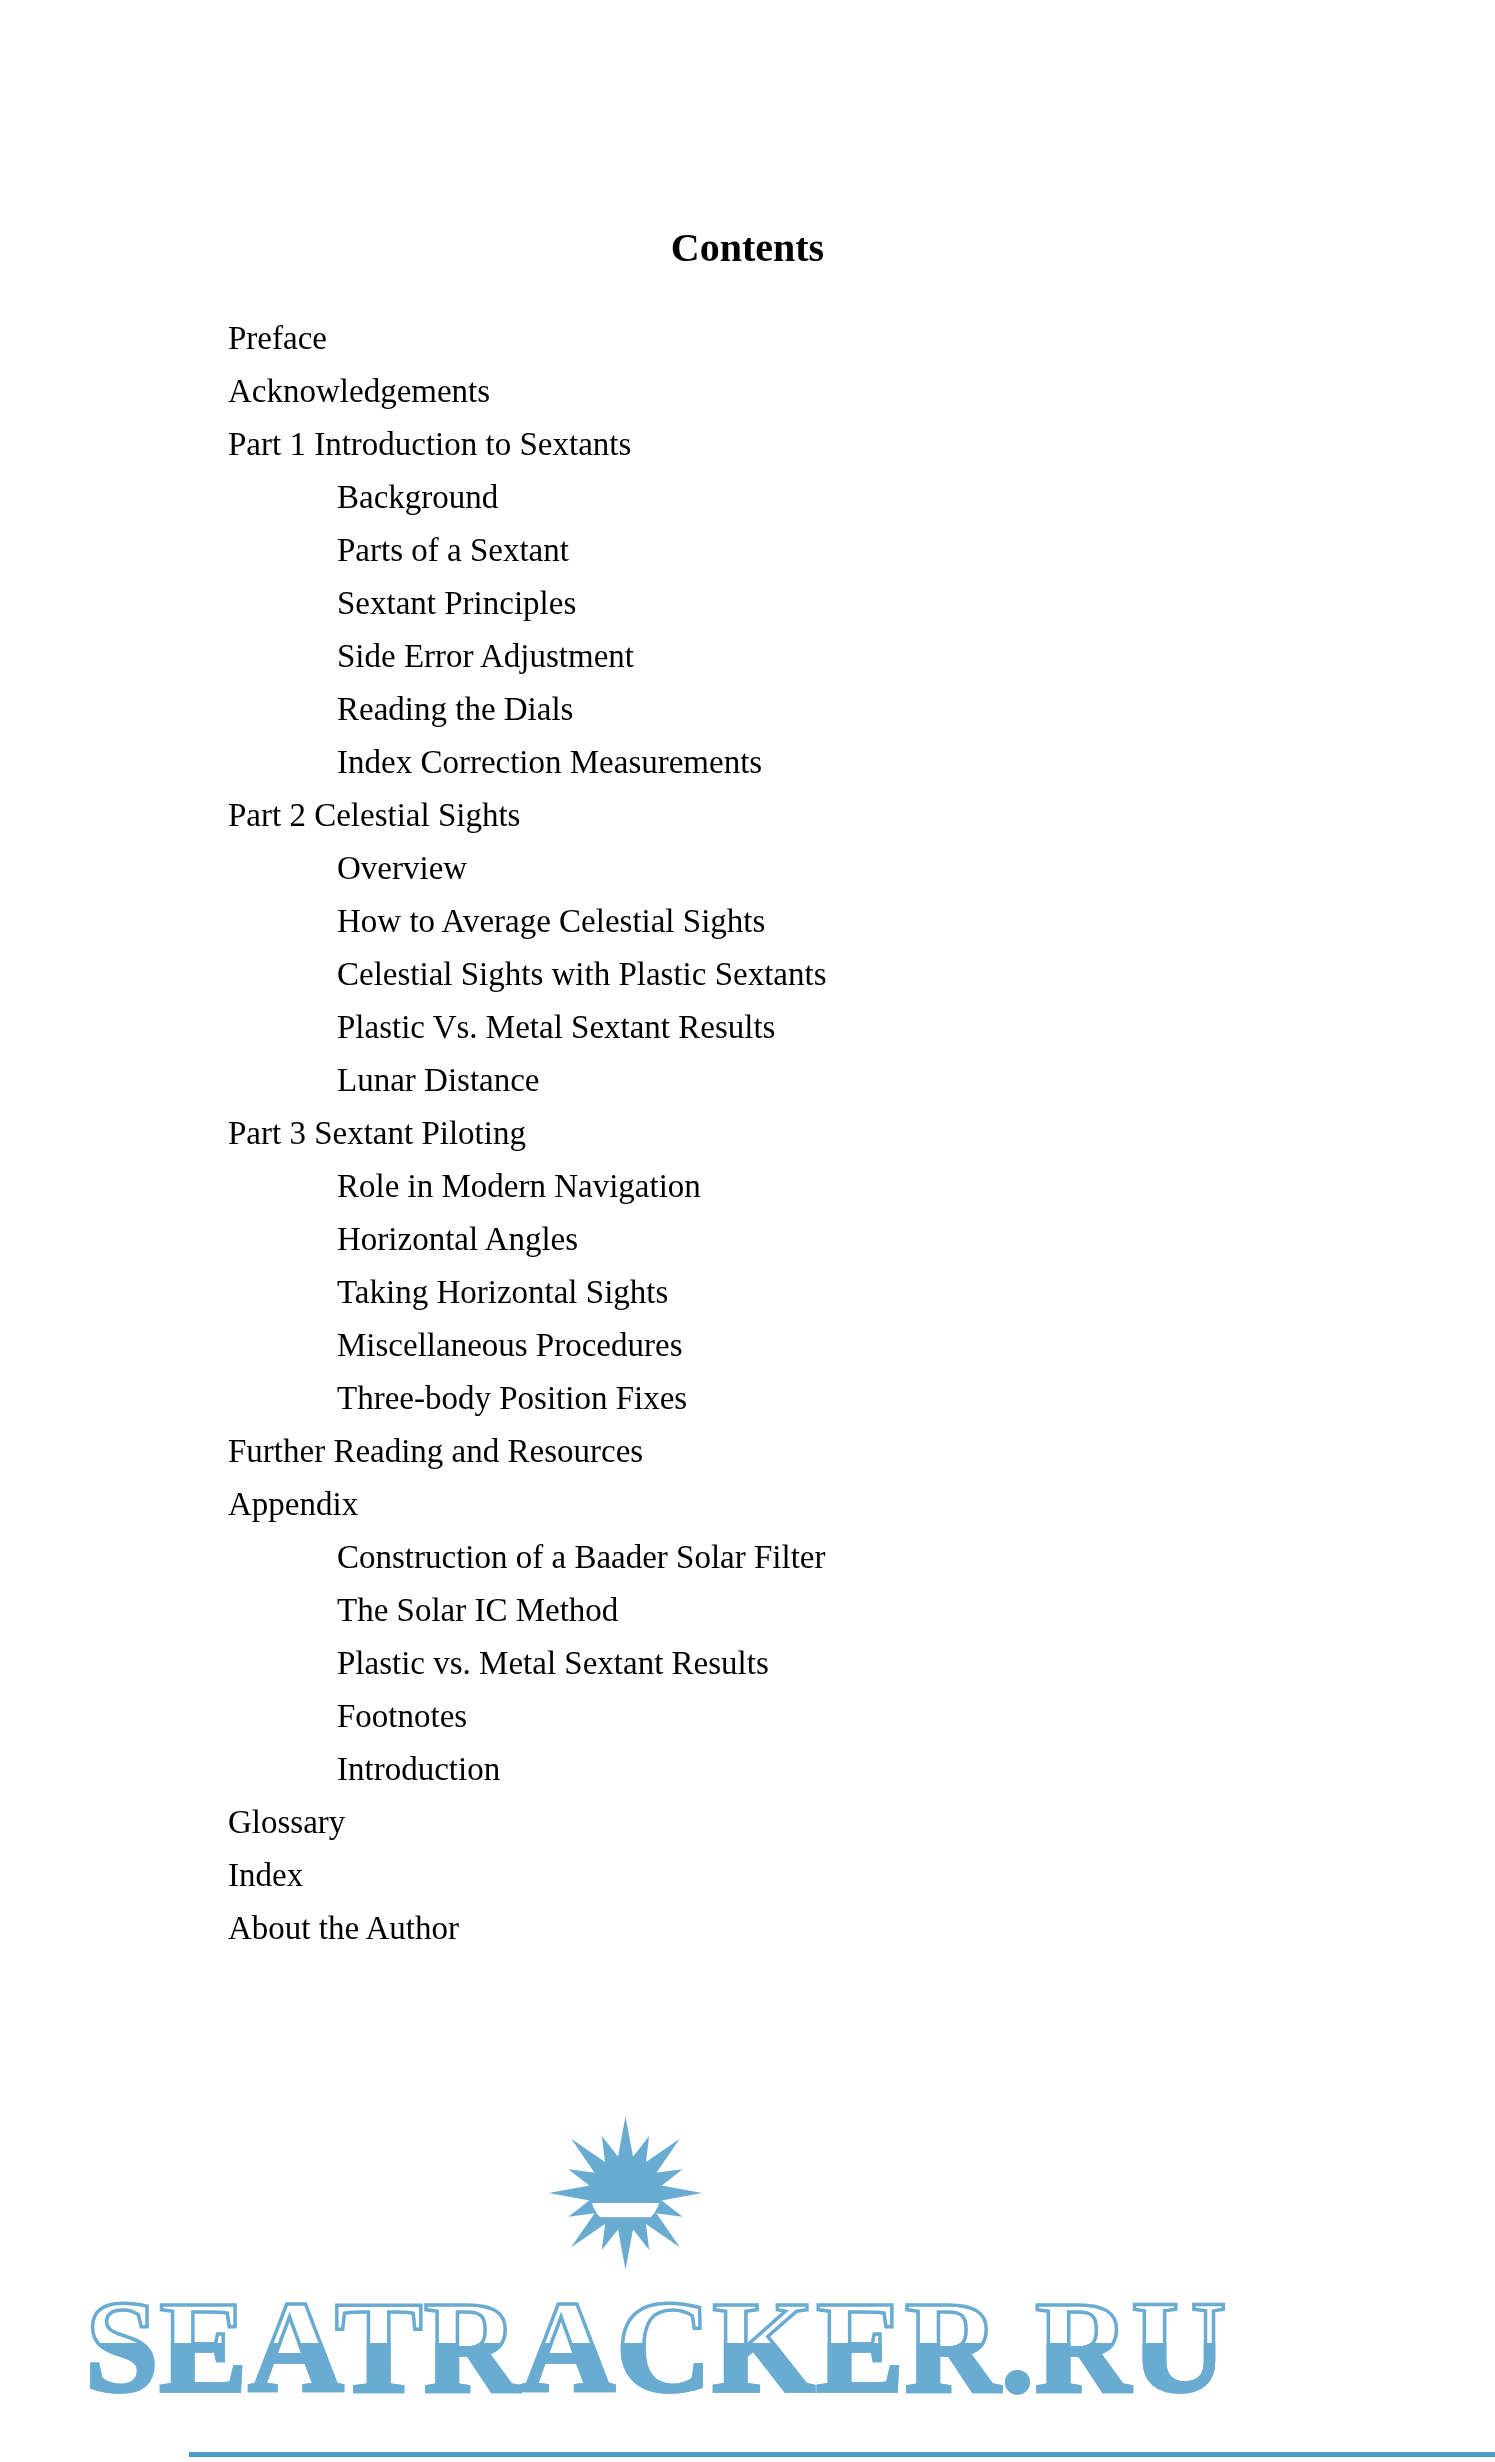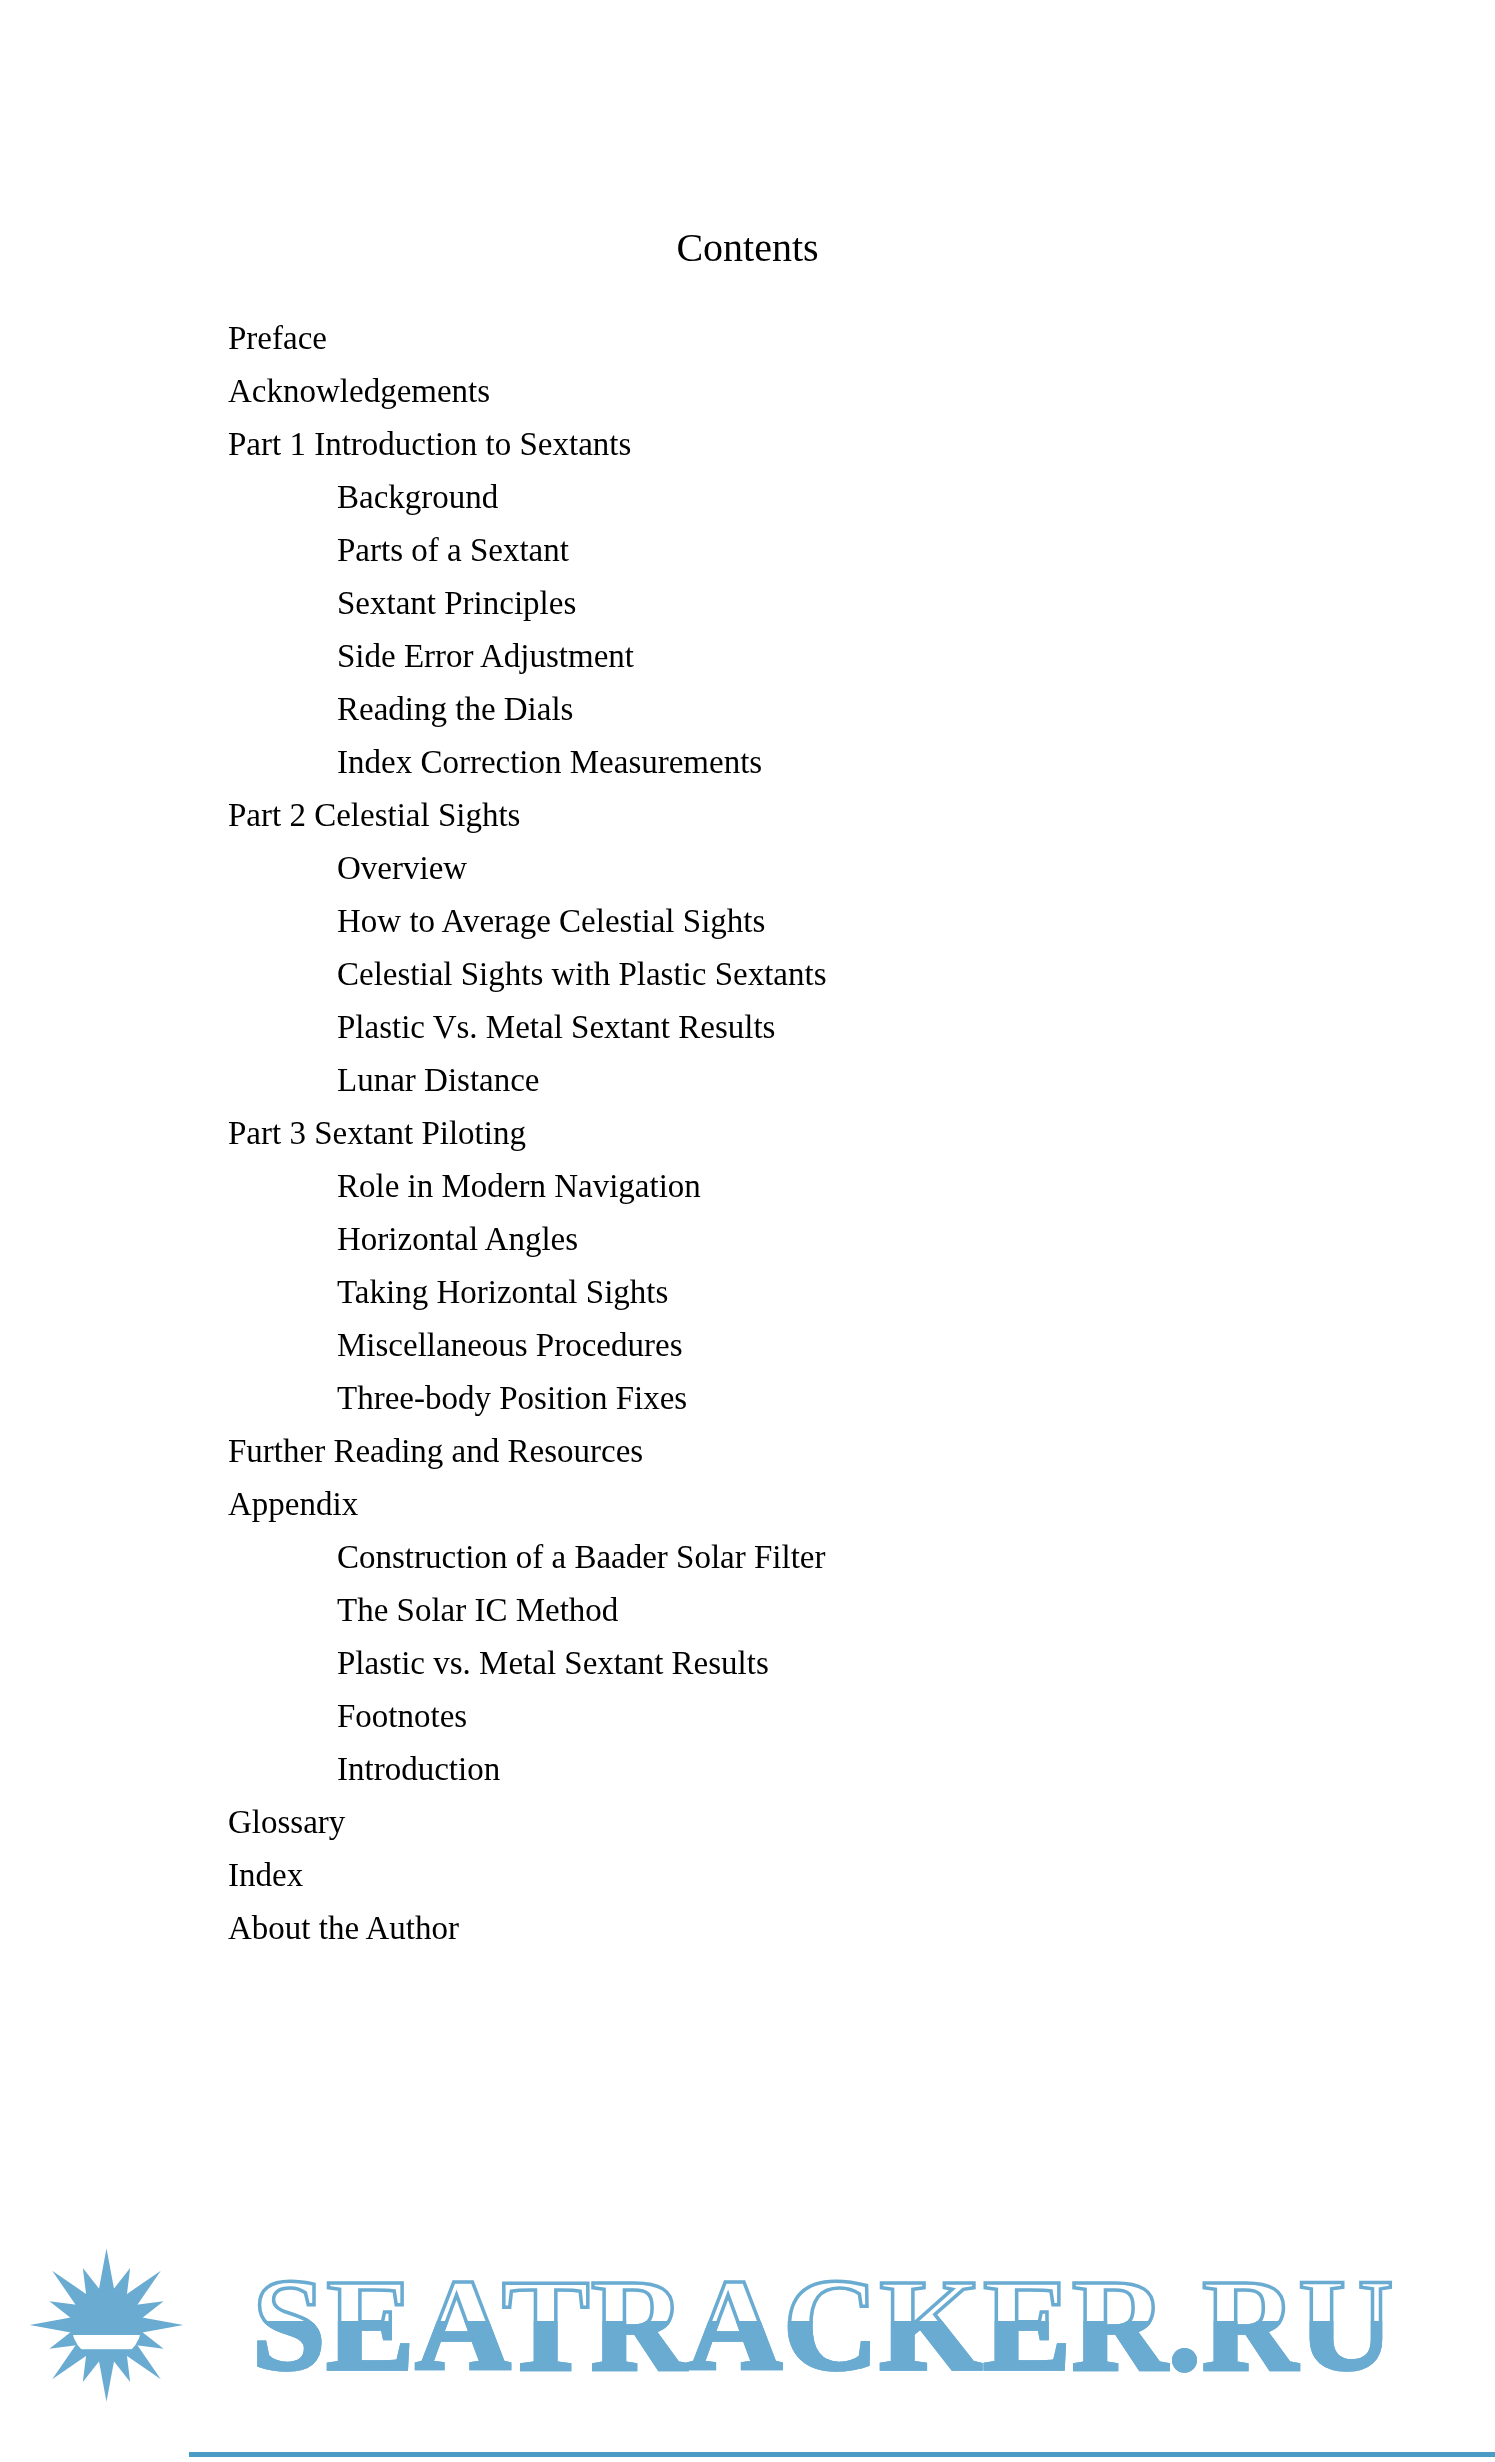--- a/index.html
+++ b/index.html
@@ -16,21 +16,21 @@
     color: #000000;
     overflow: hidden;
   }
   .title {
     position: absolute;
     top: 224px;
     left: 0;
     width: 1495px;
     text-align: center;
     font-size: 40px;
-    font-weight: normal;
+    font-weight: bold;
     margin: 0;
   }
   .toc {
     position: absolute;
     top: 312px;
     left: 228px;
     width: 1143px;
   }
   .toc-item {
     font-size: 33px;
@@ -40,20 +40,21 @@
   }
   .toc-item.lv1 { margin-left: 109px; }
   .toc-item.bold { font-weight: normal; }
 
   .watermark {
     position: absolute;
     left: 23px;
     bottom: 49px;
     display: flex;
     align-items: center;
+    flex-direction: column;
   }
   .sun {
     width: 167px;
     height: 176px;
     flex: 0 0 auto;
   }
   .wm-text {
     margin-left: 62px;
     font-family: "Liberation Serif", serif;
     font-weight: bold;

